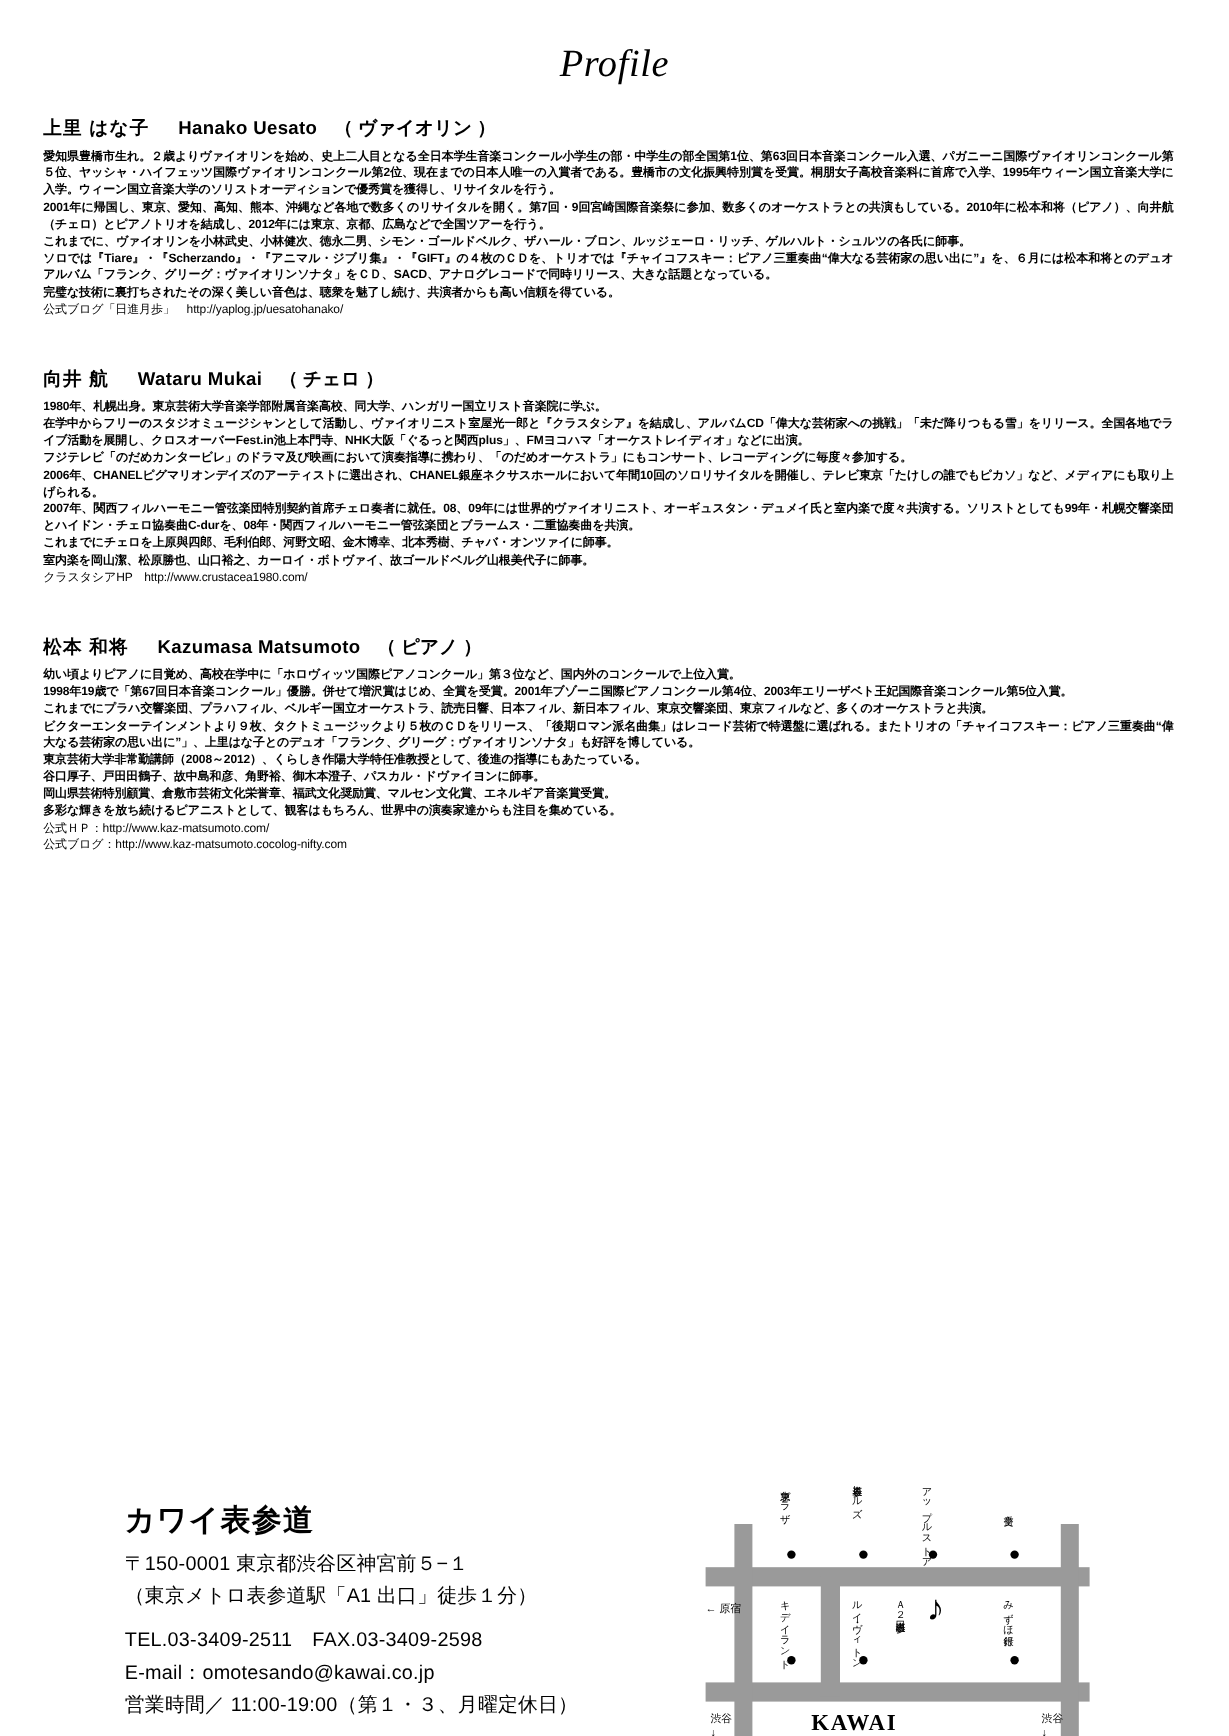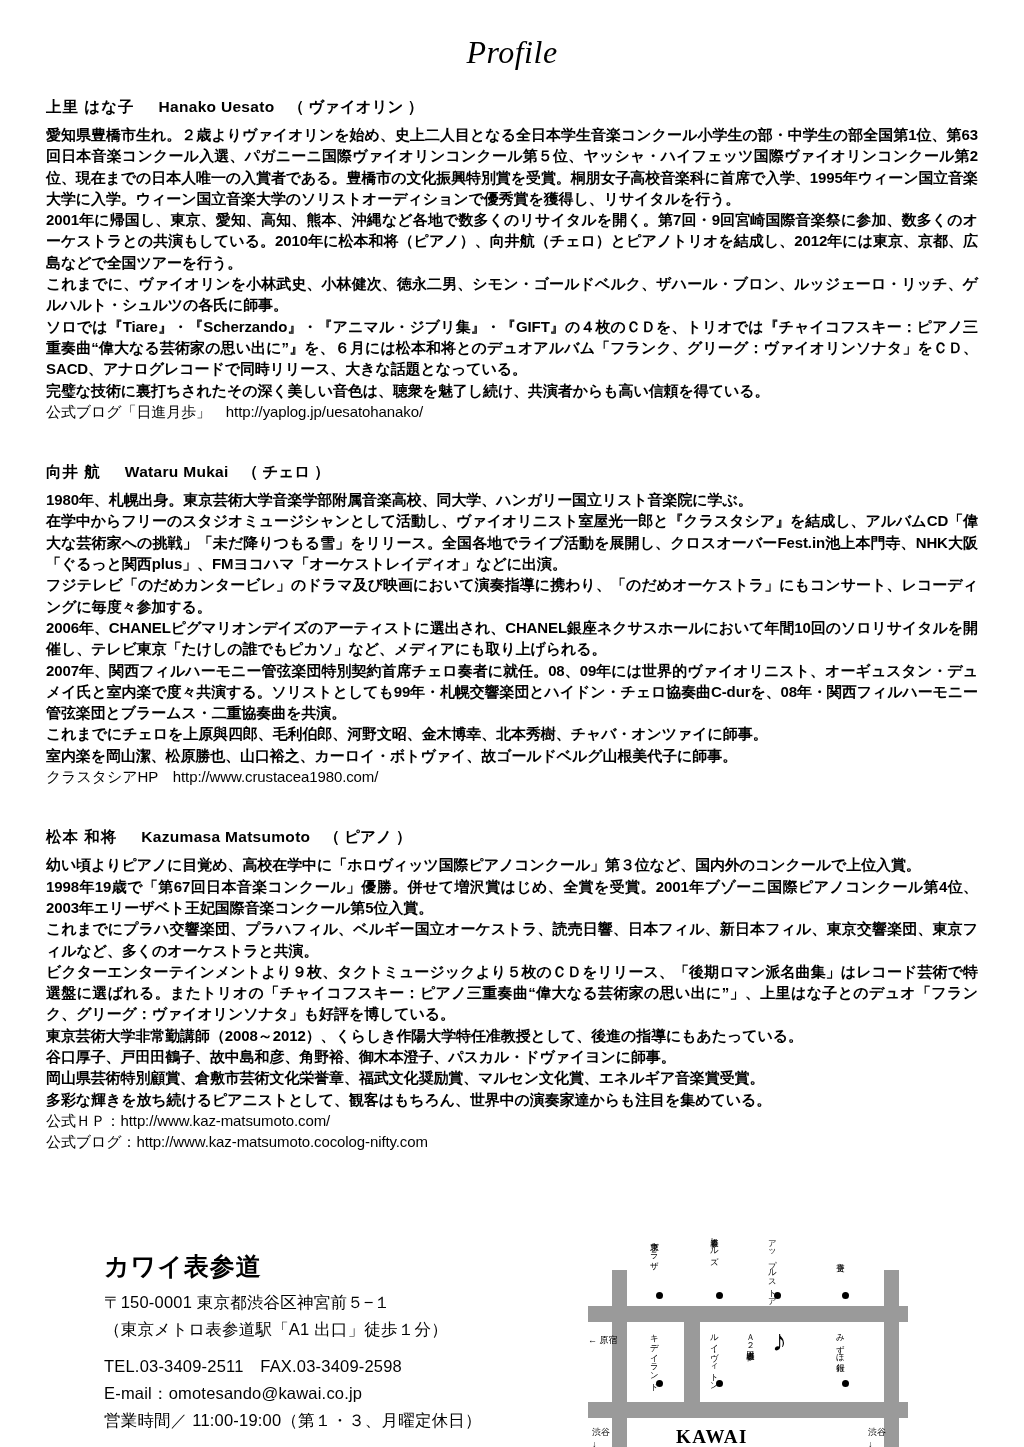--- a/index.html
+++ b/index.html
@@ -22,21 +22,21 @@
   .title {
     font-family: "Liberation Serif", "DejaVu Serif", serif;
     font-style: italic;
     font-size: 32px;
     text-align: center;
     margin: 34px 0 0 0;
     letter-spacing: 0.5px;
     font-weight: normal;
   }
   .content {
-    padding: 0 46px 0 46px;
+    padding: 0 46px 0 36px;
   }
   .profile-block {
     margin-top: 26px;
   }
   .profile-block.second { margin-top: 40px; }
   .profile-block.third { margin-top: 40px; }
 
   .person-head {
     font-size: 15.5px;
     font-weight: bold;
@@ -49,21 +49,21 @@
   .person-head .en {
     margin-left: 24px;
     font-family: "Liberation Sans", sans-serif;
     letter-spacing: 0.3px;
   }
   .person-head .inst {
     margin-left: 14px;
   }
   .bio p {
     margin: 0;
-    font-size: 15px;
+    font-size: 10px;
     line-height: 1.42;
     text-align: justify;
     letter-spacing: -0.1px;
     font-weight: bold;
     -webkit-font-smoothing: none;
   }
   .bio p.link {
     font-weight: normal;
   }
 

